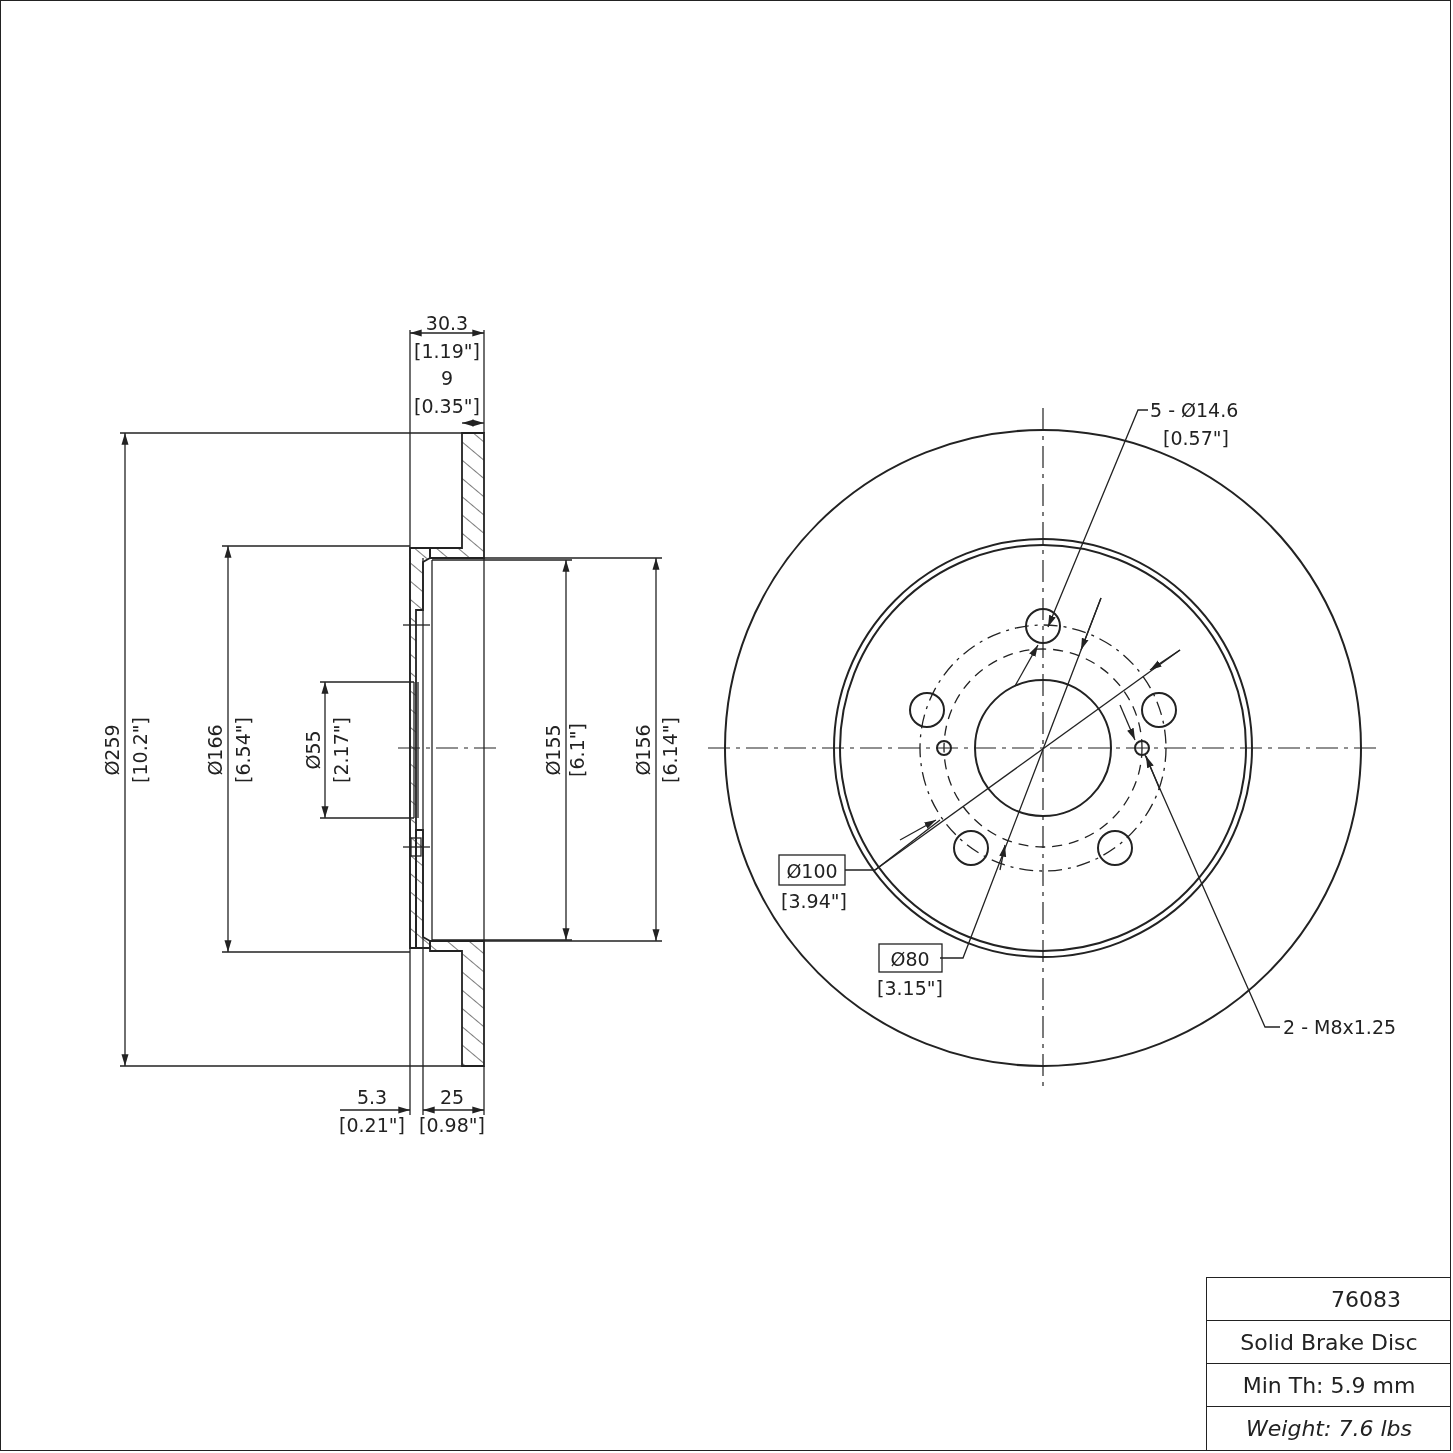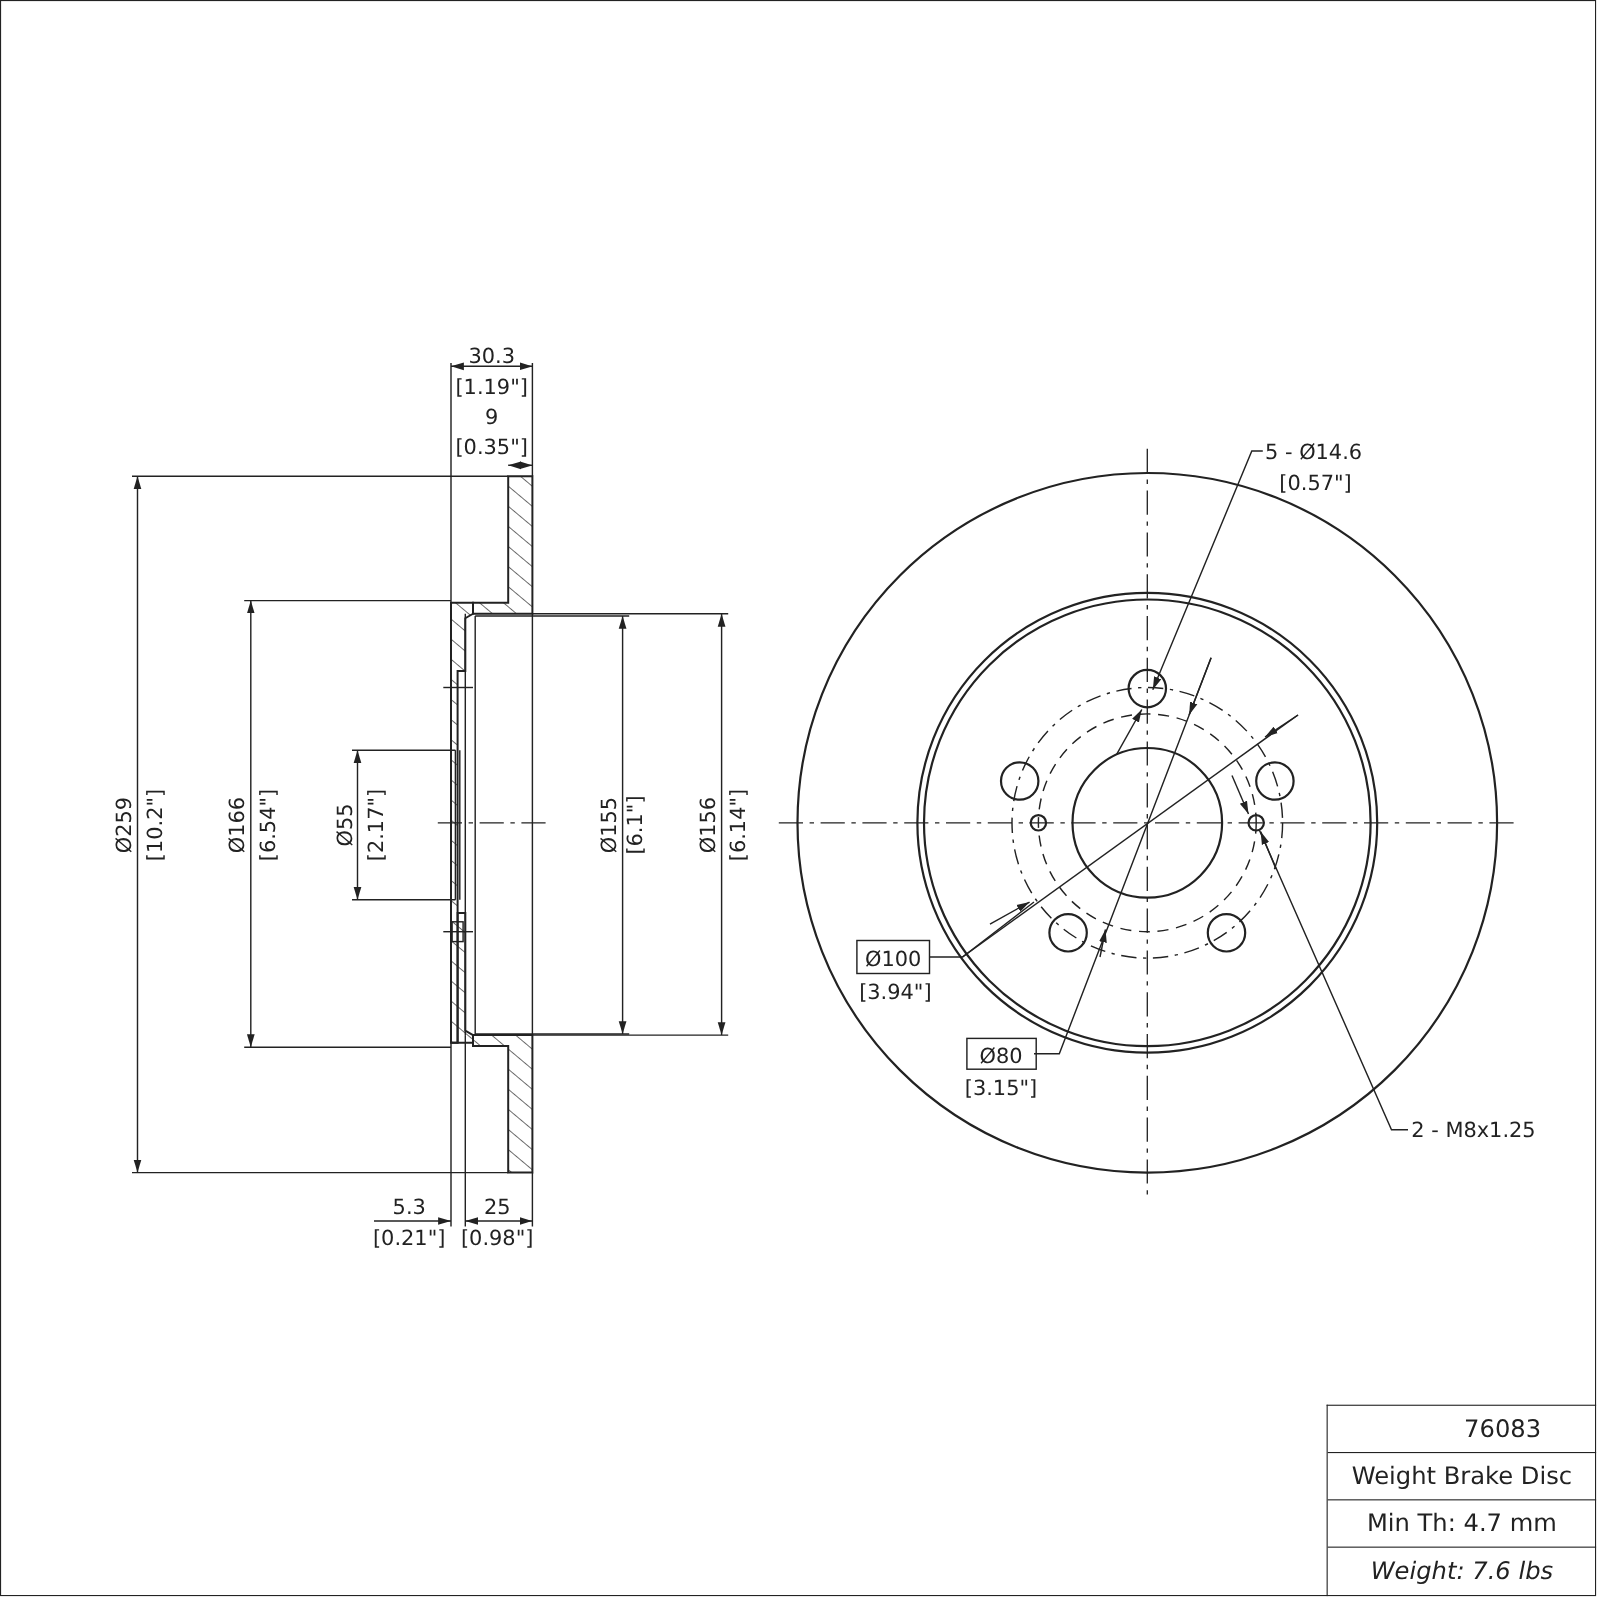--- a/index.html
+++ b/index.html
@@ -147,16 +147,16 @@
     <rect class="ln" x="879" y="944" width="63" height="28"></rect>
     <text font-size="19" x="910" y="966" text-anchor="middle">Ø80</text>
     <text font-size="19" x="910" y="995" text-anchor="middle">[3.15"]</text>
 
     <text font-size="19" x="1283" y="1034">2 - M8x1.25</text>
   </g>
 </svg>
 
 <div id="titleblock">
   <div class="tb-row pn">76083</div>
-  <div class="tb-row">Weight Brake Disc</div>
-  <div class="tb-row">Min Th: 4.7 mm</div>
+  <div class="tb-row">Solid Brake Disc</div>
+  <div class="tb-row">Min Th: 5.9 mm</div>
   <div class="tb-row">Weight: 7.6 lbs</div>
 </div>
 
 </body></html>

